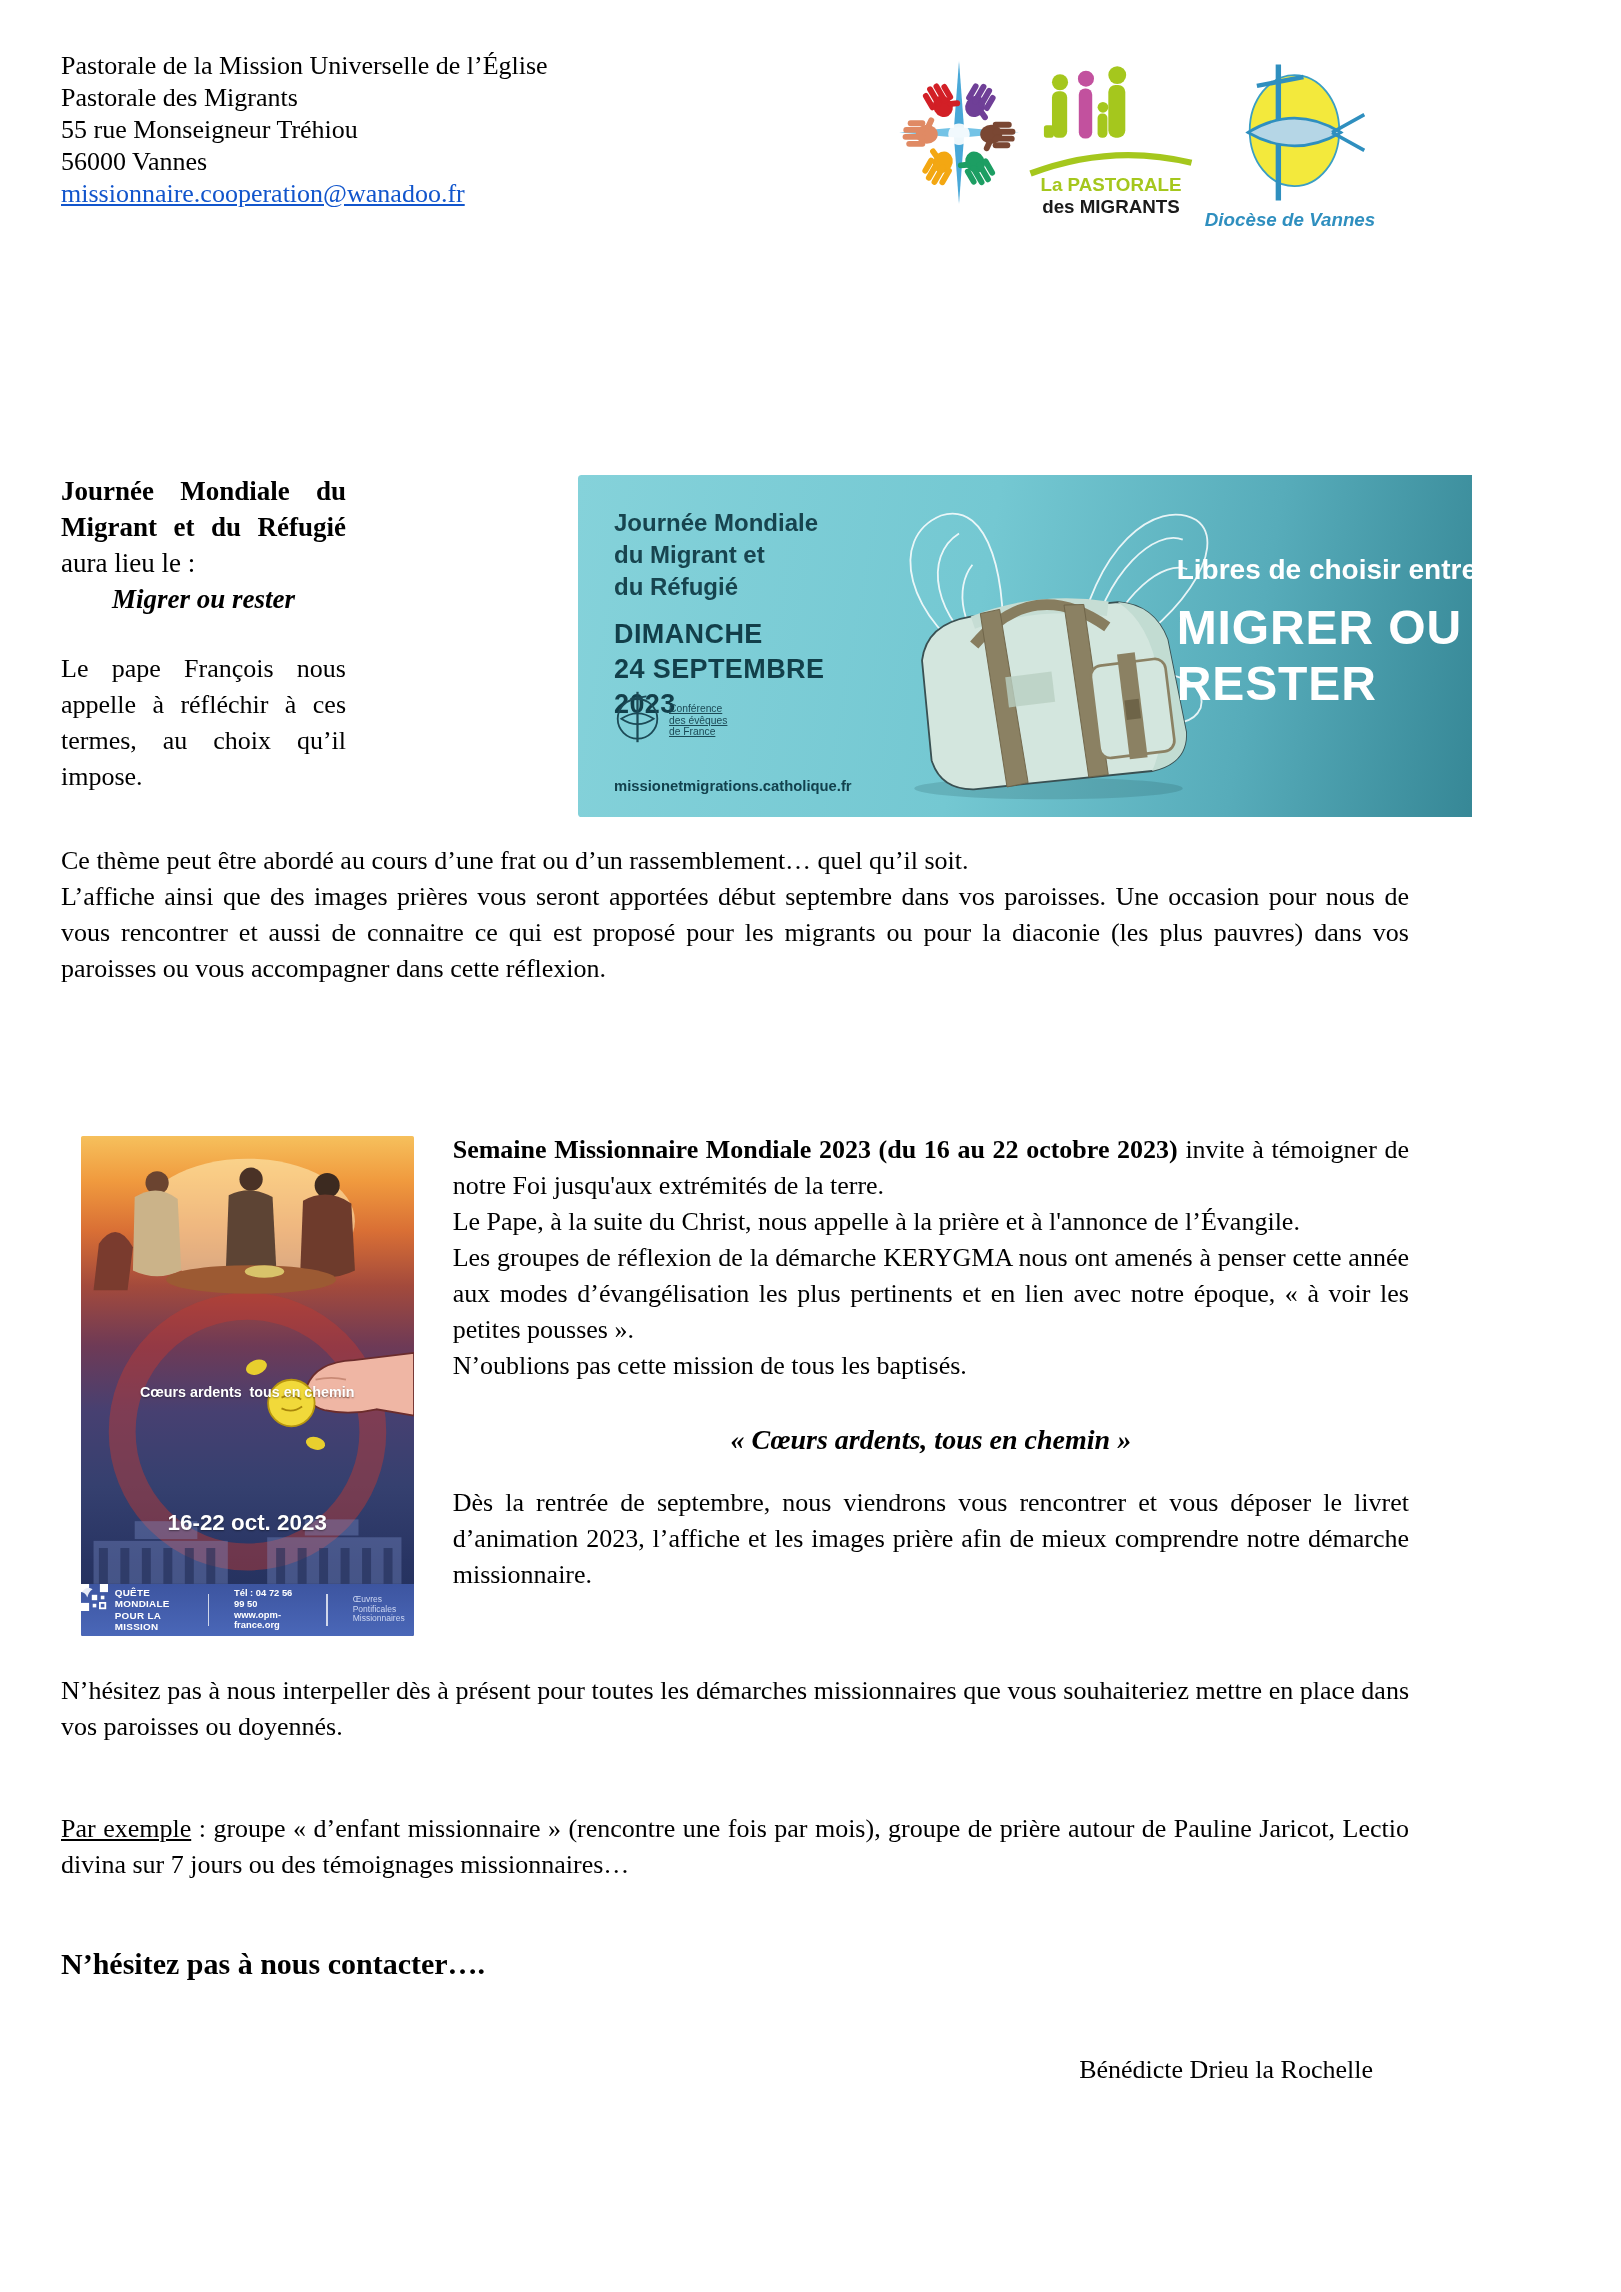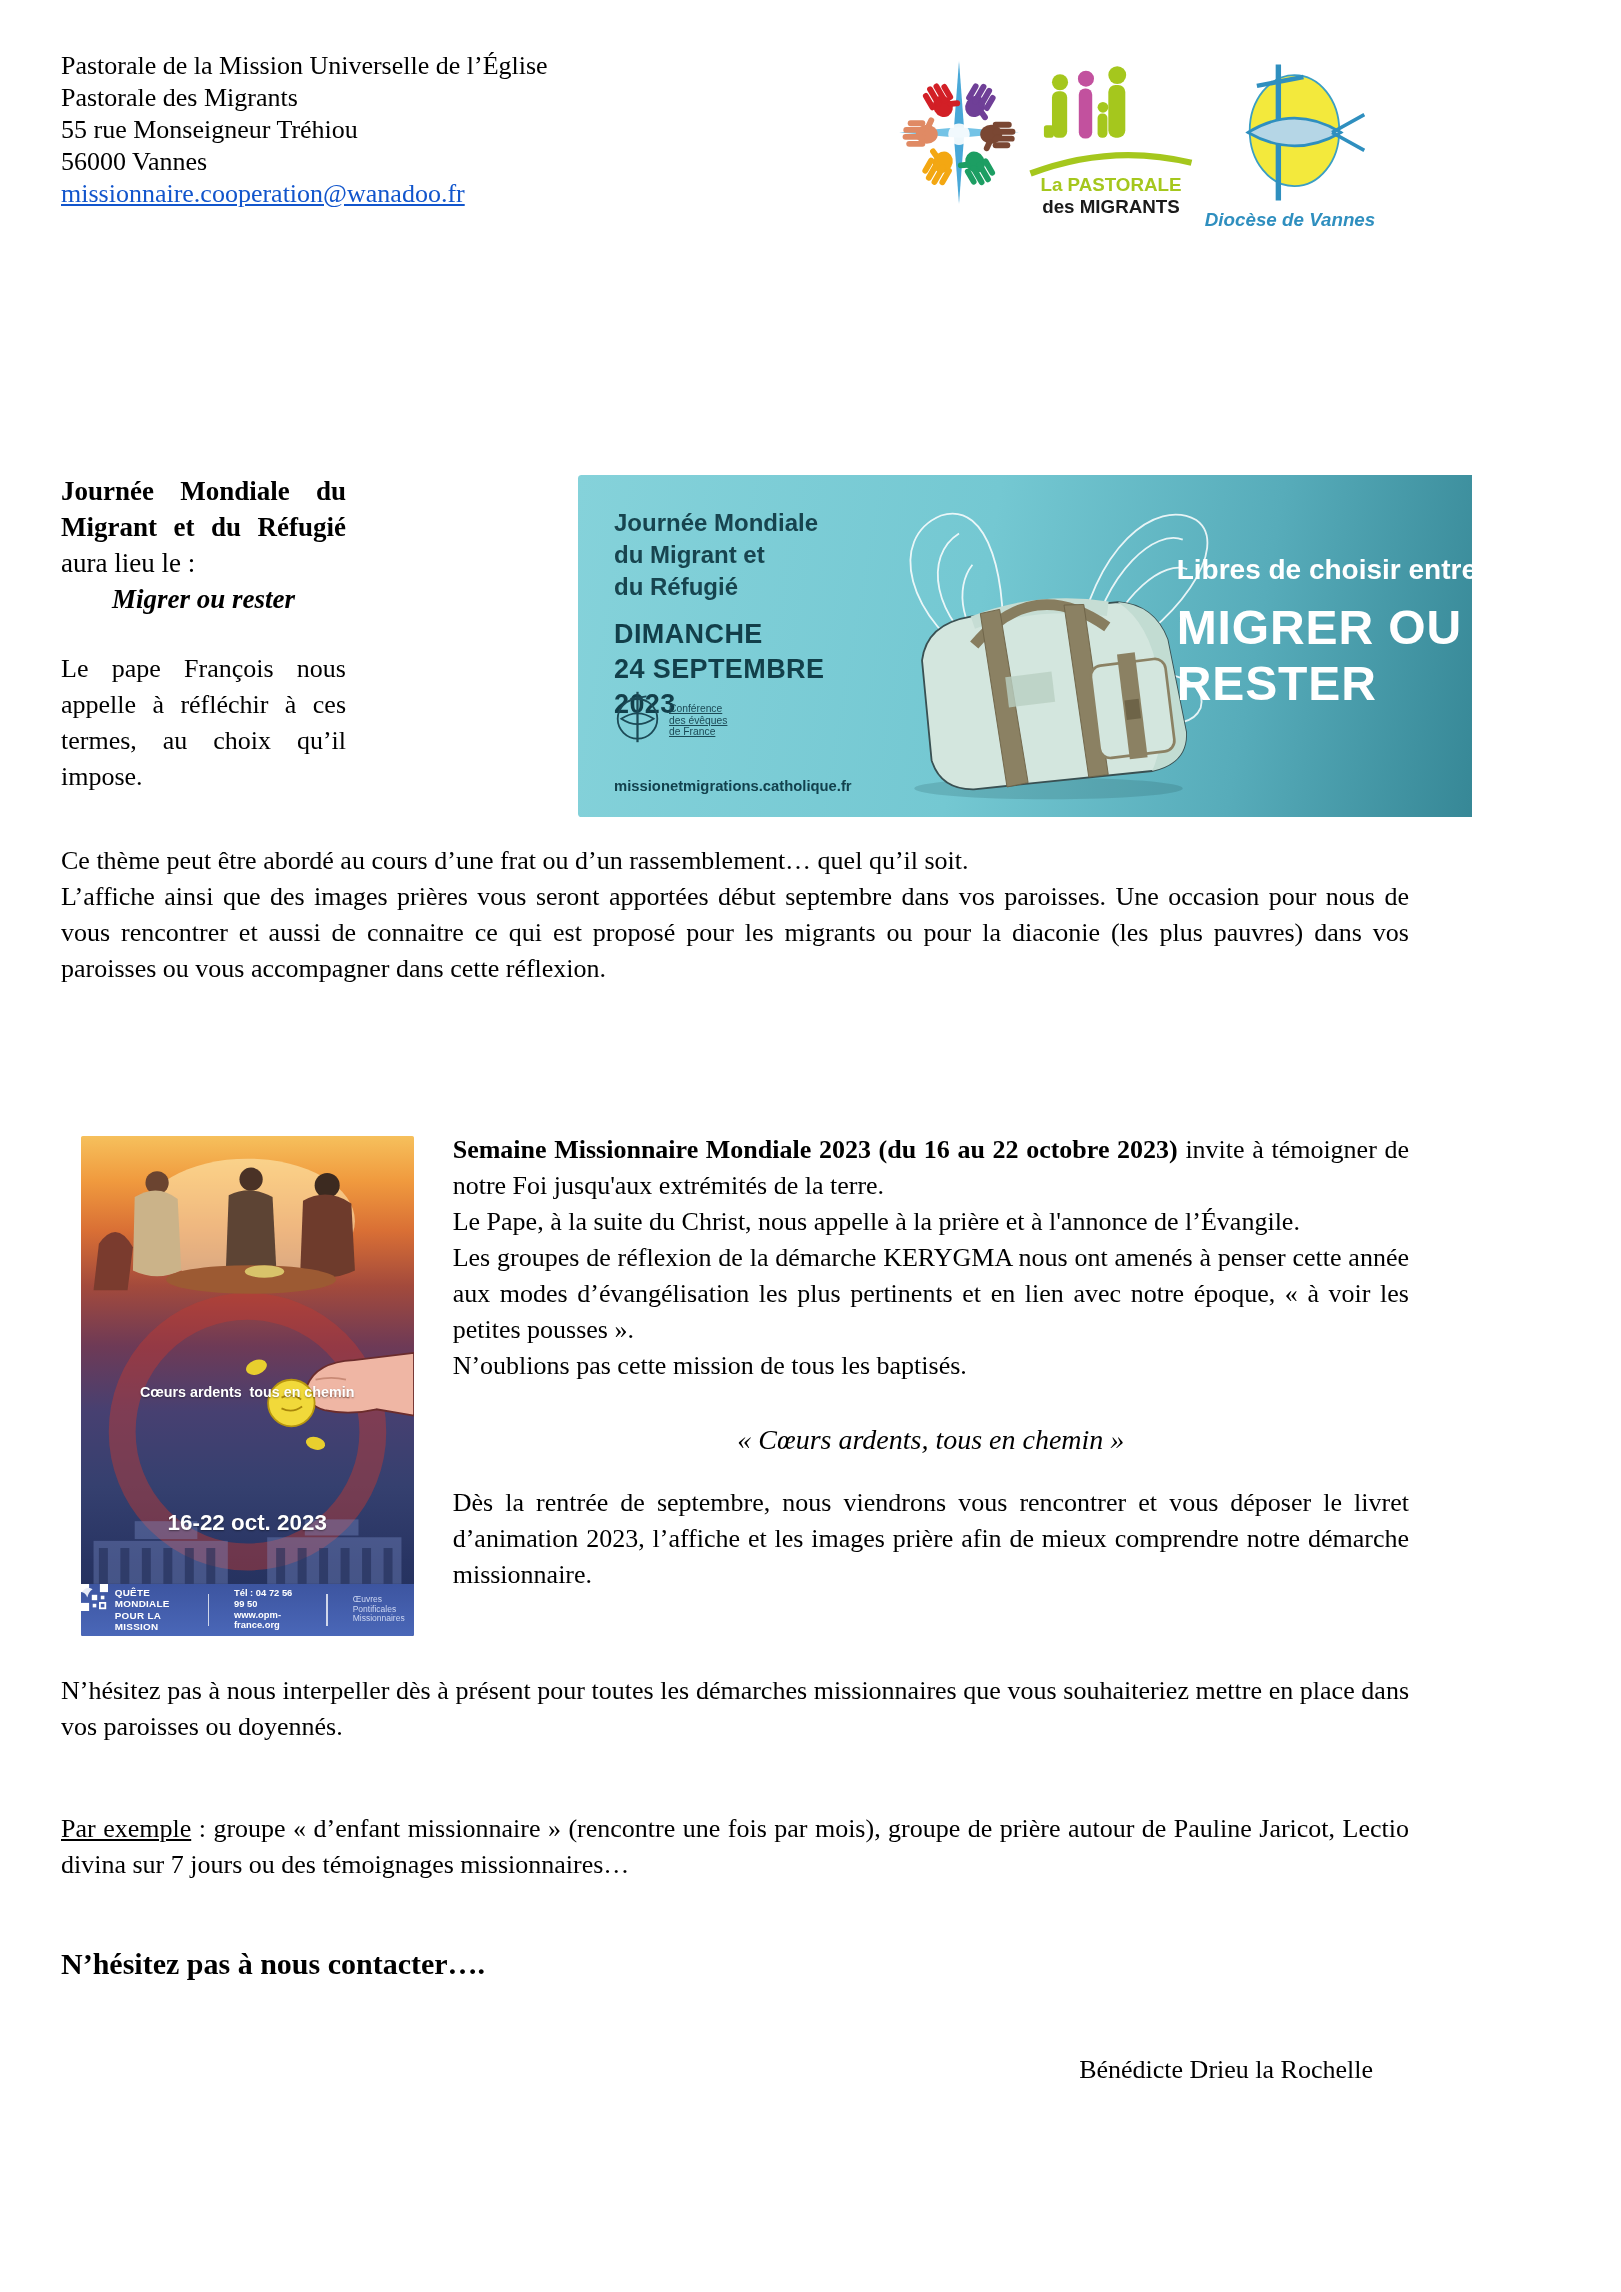--- a/index.html
+++ b/index.html
@@ -44,21 +44,21 @@
   .poster-title{position:absolute;left:0;right:0;top:262px;text-align:center;color:#f2f2f2;font-weight:800;font-size:30px;line-height:34px;letter-spacing:0.4px;text-shadow:0 1.8px 2.7px rgba(0,0,0,.45);}
   .poster-dates{position:absolute;left:0;right:0;top:369px;text-align:center;color:#fff;font-weight:700;font-size:22.4px;text-shadow:0 0.9px 1.8px rgba(0,0,0,.4);}
   .poster-strip{position:absolute;left:0;right:0;bottom:0;height:52px;background:linear-gradient(#3d55a0,#4a67b8);
                 display:flex;align-items:center;gap:25px;padding:0 9px;color:#fff;}
   .strip-quete{font-weight:800;font-size:9.9px;line-height:11.2px;letter-spacing:0.3px;}
   .strip-sep{width:1.8px;height:32px;background:rgba(255,255,255,.75);}
   .strip-tel{font-weight:700;font-size:9.4px;line-height:10.7px;}
   .strip-opm{font-size:8.5px;line-height:9.4px;color:#ccd6f2;display:flex;align-items:center;gap:3.6px;}
   .s2-text p{margin:0;text-align:justify;}
   .s2-p1{margin-top:30px !important;}
-  .s2-quote{text-align:center !important;font-weight:normal;font-style:italic;font-size:28px;margin:38px 0 27px 0 !important;}
+  .s2-quote{text-align:center !important;font-weight:bold;font-style:italic;font-size:28px;margin:38px 0 27px 0 !important;}
   .clear{clear:both;}
   .s2-p6{margin-top:30px !important;}
   .s2-p7{margin-top:66px !important;}
   .u{text-decoration:underline;}
   .closing{margin:63px 0 0 0;font-weight:bold;font-size:30px;}
   .signature{margin:70px 36px 0 0;text-align:right;font-size:26px;}
   b,strong{font-weight:bold;}
 </style>
 </head>
 <body>

